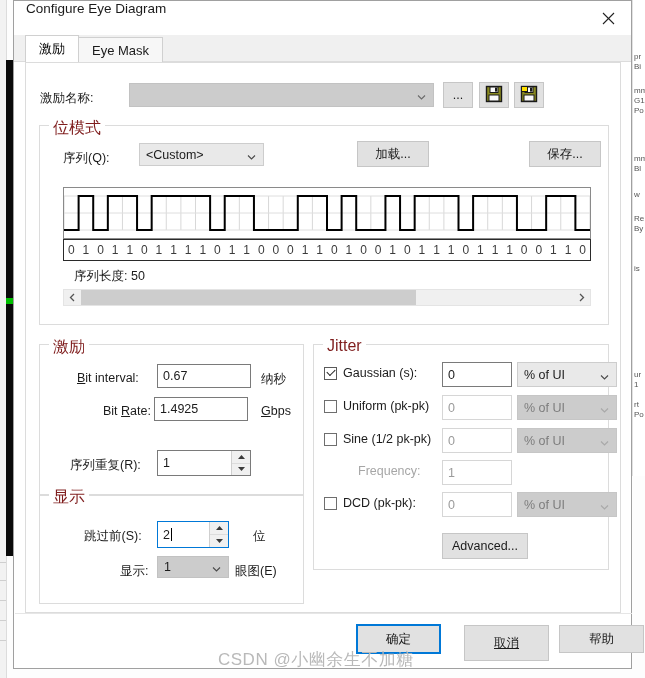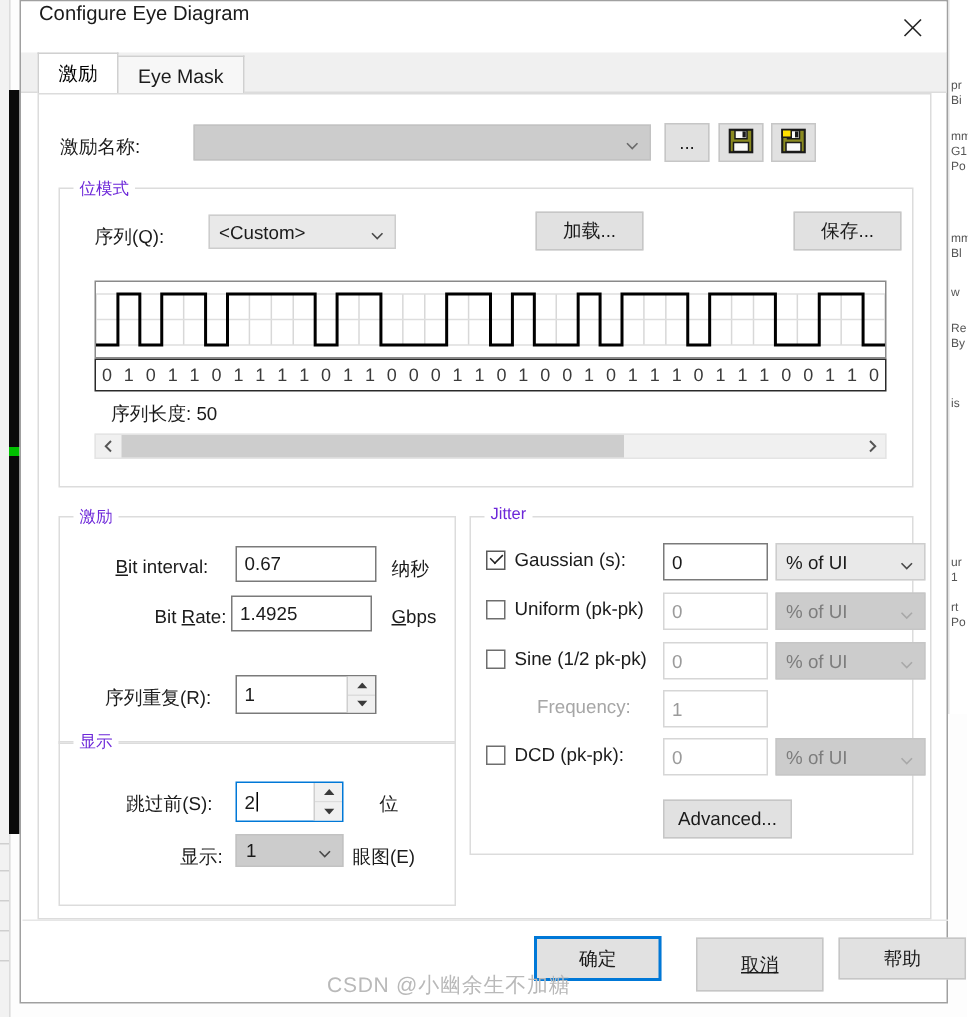--- a/index.html
+++ b/index.html
@@ -110,21 +110,21 @@
     display: flex; align-items: center; padding-left: 5px;
   }
   .txt.grey { border-color: #d6d6d6; color: #9b9b9b; }
 
   .grp {
     position: absolute; box-sizing: border-box;
     border: 1px solid #dcdcdc;
   }
   .grp > .grp-title {
     position: absolute; top: -8px; left: 9px; background: #ffffff;
-    padding: 0 4px; font-size: 11px; color: #6d28d9; white-space: nowrap;
+    padding: 0 4px; font-size: 16px; color: #7f1d1d; white-space: nowrap;
   }
 
   .chk {
     position: absolute; display: flex; align-items: center;
   }
   .chk .box {
     width: 13px; height: 13px; border: 1px solid #5a5a5a; background: #fff;
     box-sizing: border-box; position: relative; flex: none;
   }
   .chk.off .box { border-color: #6e6e6e; }
@@ -174,21 +174,21 @@
                     background: #cdcdcd; }
 
   .filepath { position: absolute; font-size: 12.5px; color: #1b1b1b; white-space: nowrap; }
 
   
   .floppy { width: 18px; height: 18px; }
 
   
   .watermark {
     position: absolute; left: 218px; top: 648px;
-    font-size: 14px; color: #b9b9b9; letter-spacing: 0.5px;
+    font-size: 17px; color: #b9b9b9; letter-spacing: 0.5px;
     white-space: nowrap; pointer-events: none;
   }
   .btnrow-sep {
     position: absolute; left: 1px; top: 612px; width: 617px; height: 1px; background: #e6e6e6;
   }
 </style>
 </head>
 <body>
 
 <div id="root">

